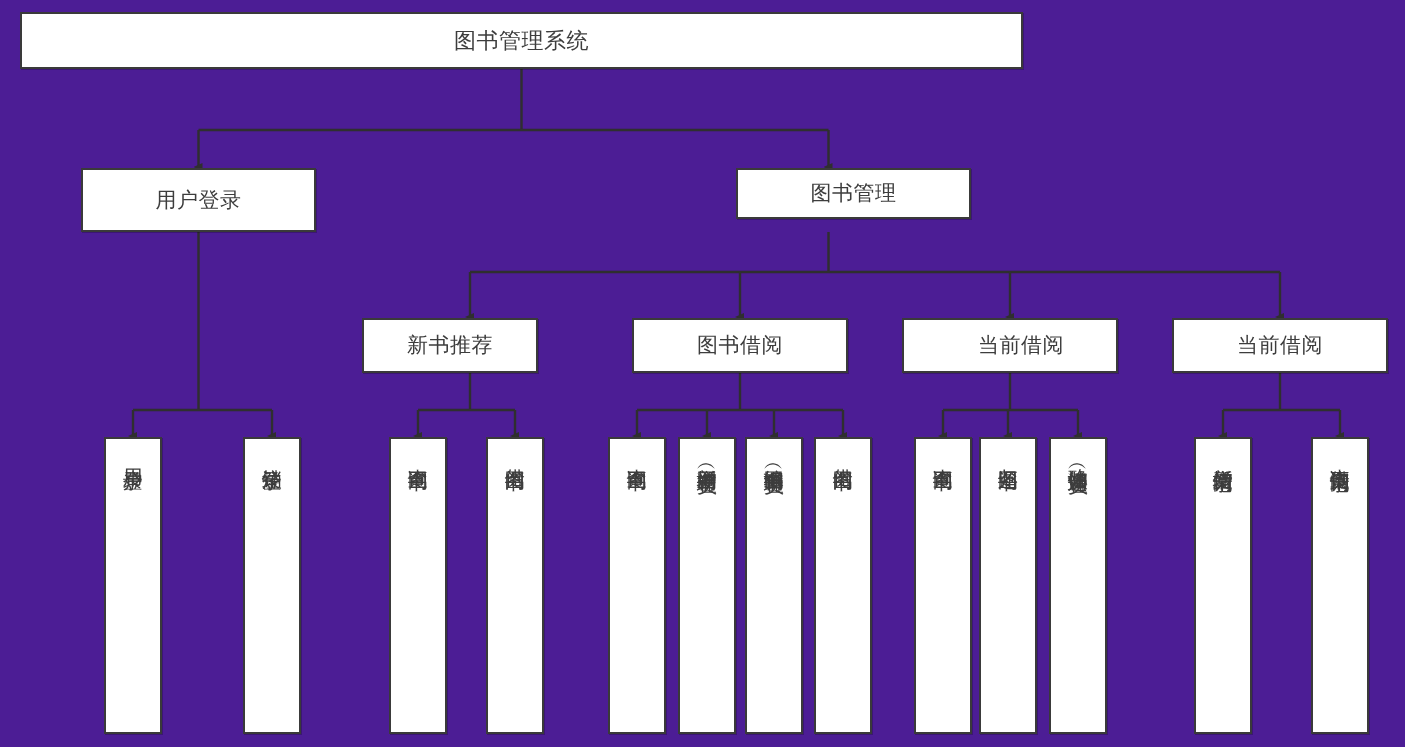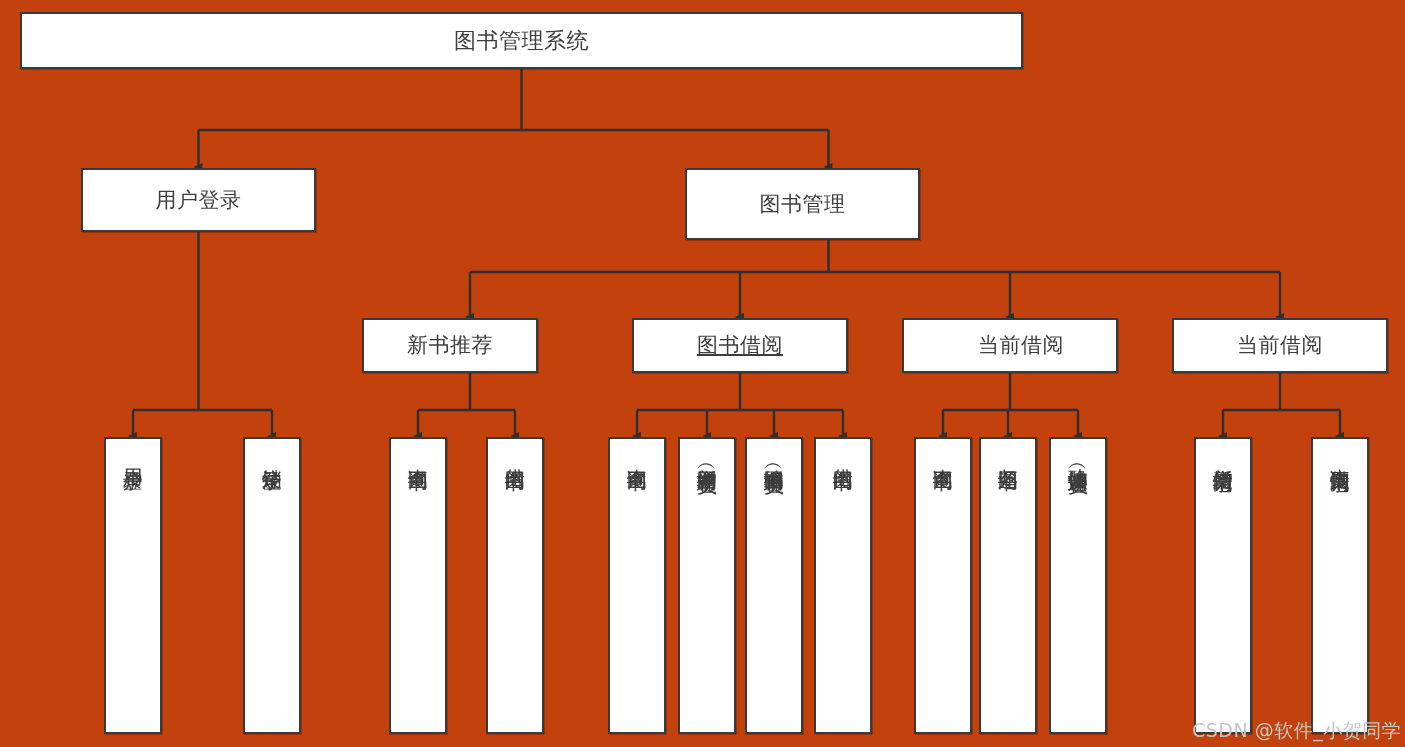--- a/index.html
+++ b/index.html
@@ -8,21 +8,21 @@
     padding: 0;
     background: #ffffff;
   }
   body {
     font-family: "DejaVu Sans", "Liberation Sans", sans-serif;
   }
   #canvas {
     position: relative;
     width: 1405px;
     height: 747px;
-    background: #c2410c;
+    background: #4c1d95;
     overflow: hidden;
   }
   svg#edges {
     position: absolute;
     left: 0;
     top: 0;
     width: 1405px;
     height: 747px;
     pointer-events: none;
   }
@@ -114,27 +114,27 @@
       </g>
   </svg>
 
   <div id="nodes">
       <div class="node root" style="left: 20px; top: 12px; width: 1003px; height: 57px; border-color: rgb(58, 58, 58);">
         <span class="label" style="color: rgb(61, 61, 61);">图书管理系统</span>
       </div>
       <div class="node mid" style="left: 81px; top: 168px; width: 235px; height: 64px; border-color: rgb(58, 58, 58);">
         <span class="label" style="color: rgb(61, 61, 61);">用户登录</span>
       </div>
-      <div class="node mid" style="left: 685px; top: 168px; width: 235px; height: 72px; border-color: rgb(58, 58, 58);">
+      <div class="node mid" style="left: 736px; top: 168px; width: 235px; height: 51px; border-color: rgb(58, 58, 58);">
         <span class="label" style="color: rgb(61, 61, 61);">图书管理</span>
       </div>
       <div class="node mid" style="left: 362px; top: 318px; width: 176px; height: 55px; border-color: rgb(58, 58, 58);">
         <span class="label" style="color: rgb(61, 61, 61);">新书推荐</span>
       </div>
-      <div class="node mid" style="left: 632px; top: 318px; width: 216px; height: 55px; border-color: rgb(58, 58, 58); text-decoration: underline;">
+      <div class="node mid" style="left: 632px; top: 318px; width: 216px; height: 55px; border-color: rgb(58, 58, 58);">
         <span class="label" style="color: rgb(61, 61, 61);">图书借阅</span>
       </div>
       <div class="node mid" style="left: 902px; top: 318px; width: 216px; height: 55px; border-color: rgb(58, 58, 58);">
         <span class="label" style="color: rgb(61, 61, 61); margin-left: 22px;">当前借阅</span>
       </div>
       <div class="node mid" style="left: 1172px; top: 318px; width: 216px; height: 55px; border-color: rgb(58, 58, 58);">
         <span class="label" style="color: rgb(61, 61, 61);">当前借阅</span>
       </div>
       <div class="node leaf" style="left: 104px; top: 437px; width: 58px; height: 297px; border-color: rgb(58, 58, 58);">
         <span class="label" style="color: rgb(61, 61, 61);">用户登录</span>
@@ -170,15 +170,14 @@
         <span class="label" style="color: rgb(61, 61, 61);">确认归还（管理员）</span>
       </div>
       <div class="node leaf" style="left: 1194px; top: 437px; width: 58px; height: 297px; border-color: rgb(58, 58, 58);">
         <span class="label" style="color: rgb(61, 61, 61);">新增借阅记录</span>
       </div>
       <div class="node leaf" style="left: 1311px; top: 437px; width: 58px; height: 297px; border-color: rgb(58, 58, 58);">
         <span class="label" style="color: rgb(61, 61, 61);">查询借阅记录</span>
       </div>
     </div>
 
-  <div class="watermark" style="left: 1192px; top: 718px; color: rgb(198, 198, 198);">CSDN @软件_小贺同学</div>
 
 </div>
 
 </body></html>

